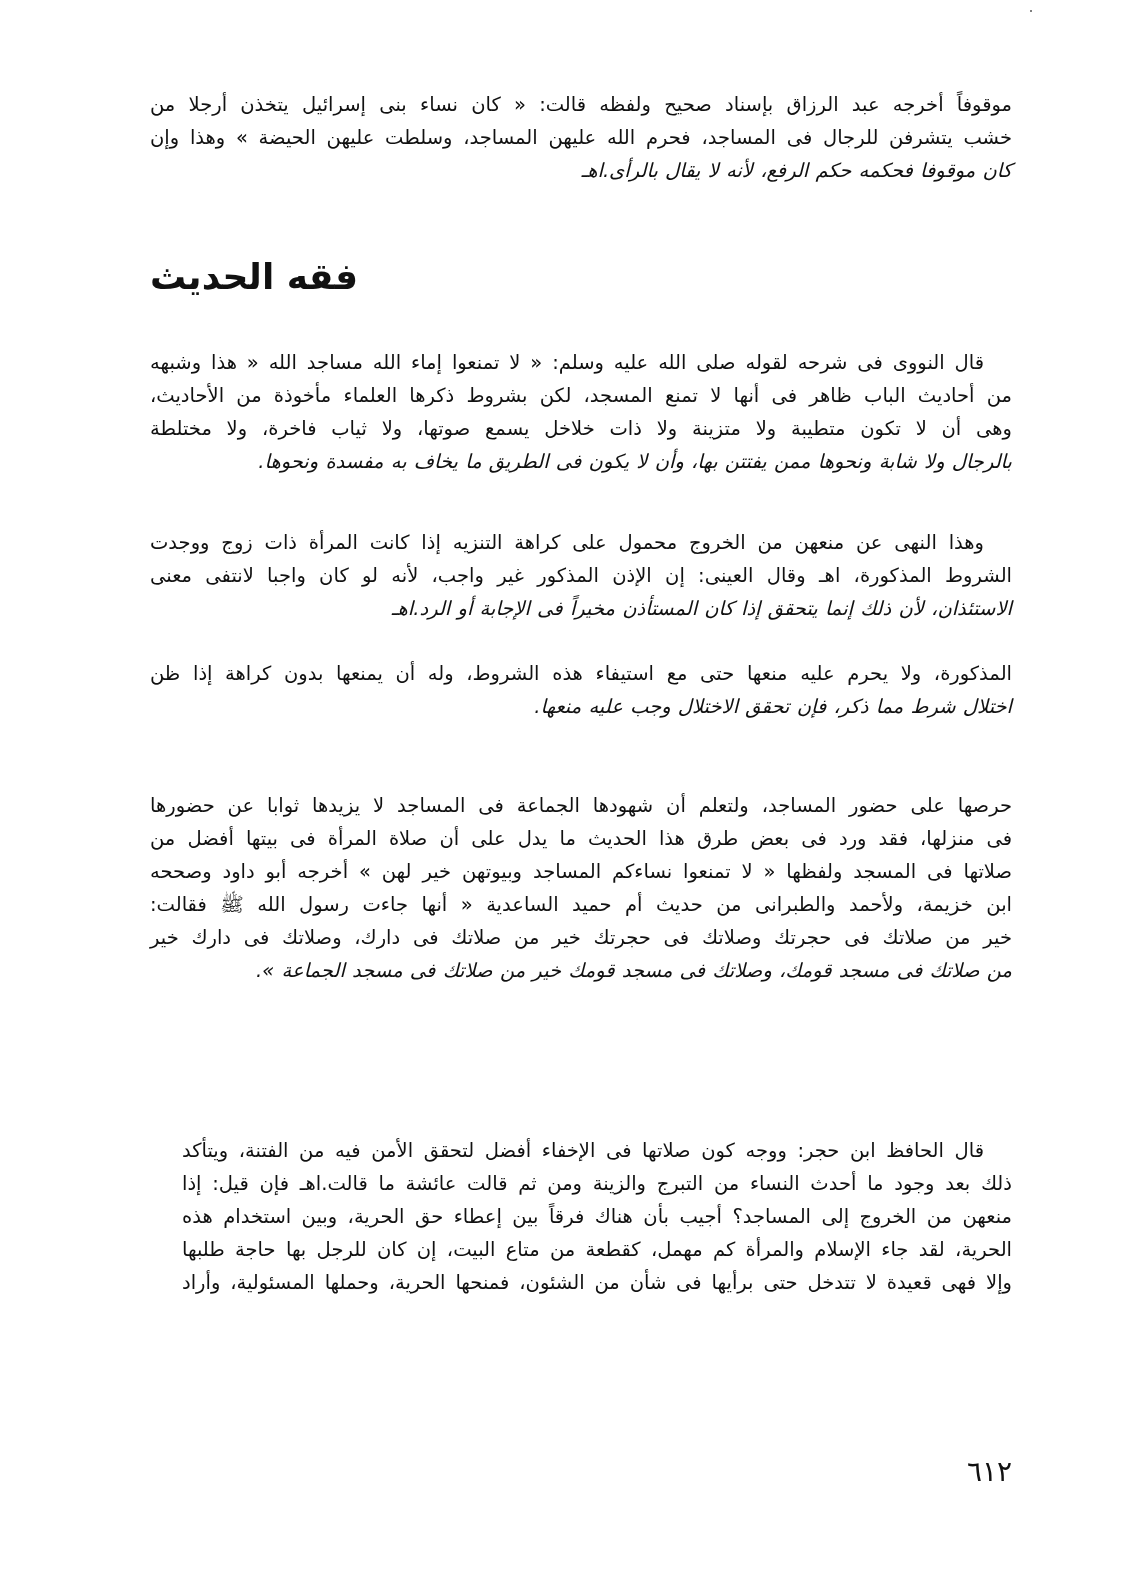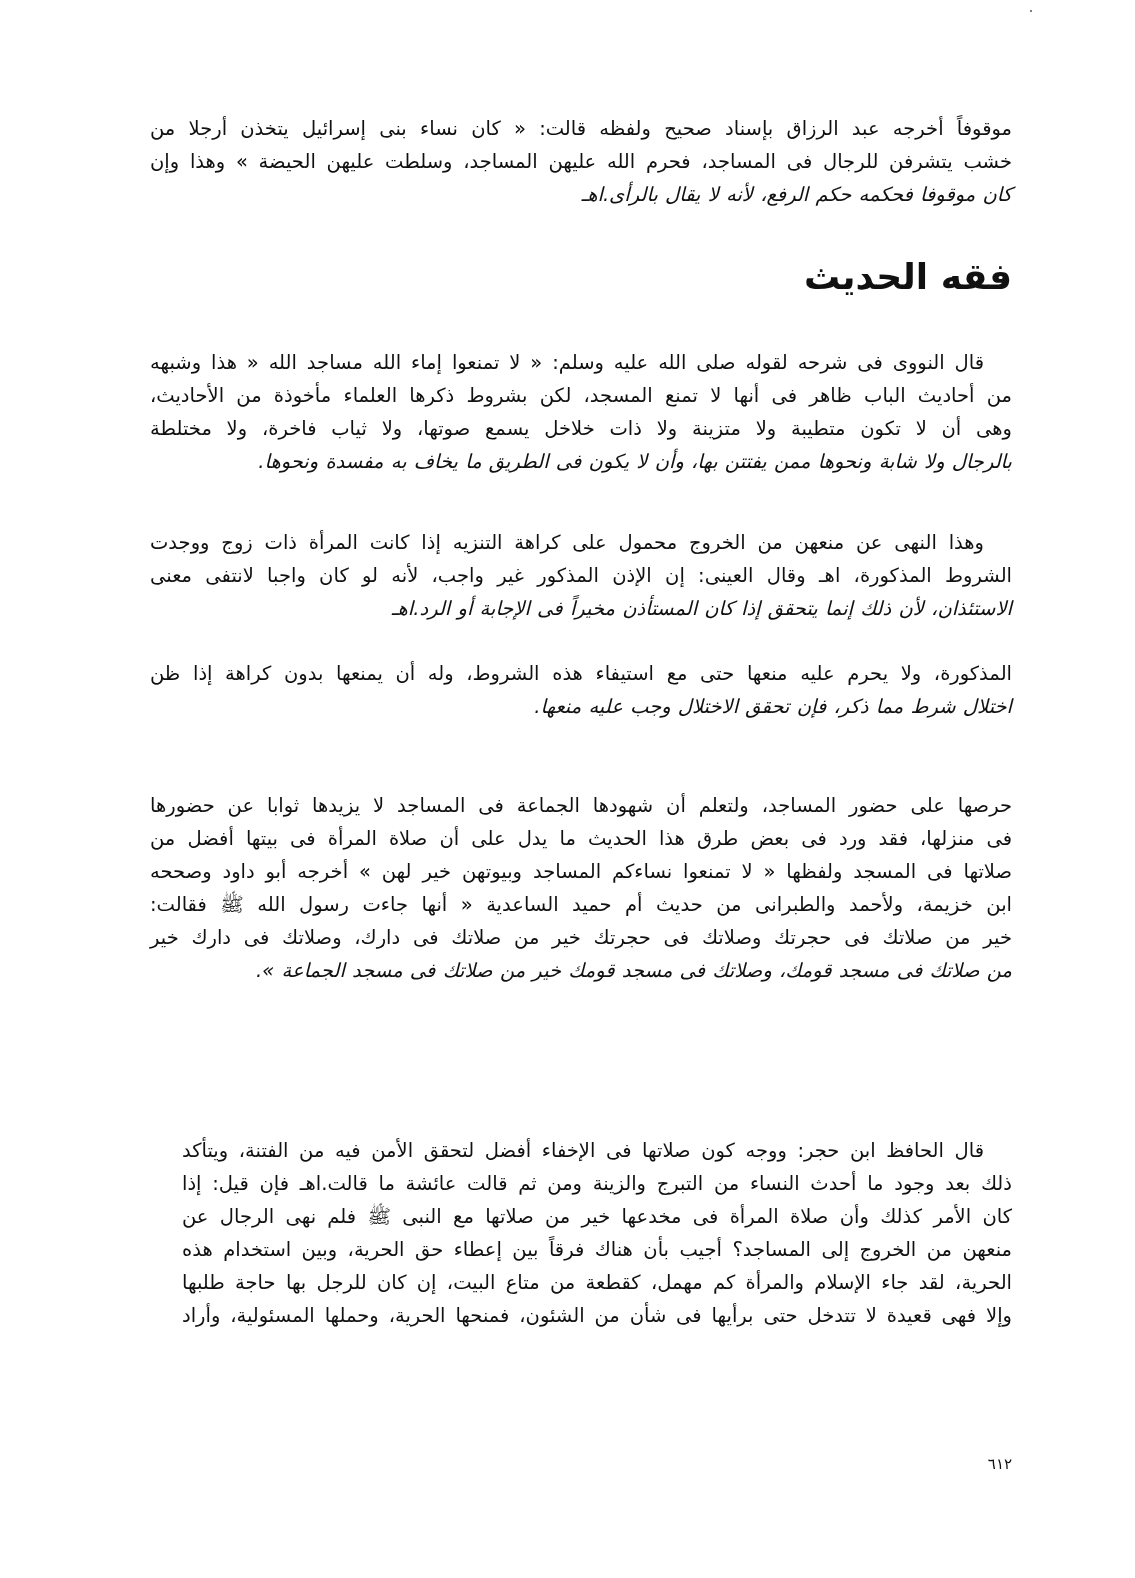--- a/index.html
+++ b/index.html
@@ -24,27 +24,27 @@
       direction: rtl;
     }
     .para {
       margin: 0;
       font-size: 19.5px;
       line-height: 33px;
       text-align: justify;
       text-align-last: right;
       word-spacing: 1px;
     }
-    .p0 { position: absolute; top: 112px; left: 0; right: 0; }
+    .p0 { position: absolute; top: 88px; left: 0; right: 0; }
     .heading {
       position: absolute;
       top: 256px;
       left: 0;
       right: 0;
-      text-align: right;
+      text-align: left;
       font-size: 36px;
       font-weight: bold;
       margin: 0;
       letter-spacing: 0.5px;
     }
     .p1 { position: absolute; top: 346px; left: 0; right: 0; }
     .p2 { position: absolute; top: 526px; left: 0; right: 0; }
     .p3 { position: absolute; top: 657px; left: 0; right: 0; }
     .p4 { position: absolute; top: 789px; left: 0; right: 0; }
     .p5 { position: absolute; top: 1134px; left: 0; right: 0; margin-left: 32px; }
@@ -55,21 +55,21 @@
       text-align-last: justify;
     }
     .line.last {
       text-align-last: right;
       font-style: italic;
     }
     .page-number {
       position: absolute;
       top: 1455px;
       right: 0;
-      font-size: 15px;
+      font-size: 28px;
       letter-spacing: 2px;
     }
     .corner-dot {
       position: absolute;
       top: 10px;
       left: 1030px;
       width: 2px;
       height: 2px;
       background: #555;
       border-radius: 50%;
@@ -113,20 +113,19 @@
     <span class="line">فى منزلها، فقد ورد فى بعض طرق هذا الحديث ما يدل على أن صلاة المرأة فى بيتها أفضل من</span>
     <span class="line">صلاتها فى المسجد ولفظها « لا تمنعوا نساءكم المساجد وبيوتهن خير لهن » أخرجه أبو داود وصححه</span>
     <span class="line">ابن خزيمة، ولأحمد والطبرانى من حديث أم حميد الساعدية « أنها جاءت رسول الله ﷺ فقالت:</span>
     <span class="line">خير من صلاتك فى حجرتك وصلاتك فى حجرتك خير من صلاتك فى دارك، وصلاتك فى دارك خير</span>
     <span class="line last">من صلاتك فى مسجد قومك، وصلاتك فى مسجد قومك خير من صلاتك فى مسجد الجماعة ».</span>
   </p>
 
   <p class="para p5">
     <span class="line" style="padding-right:28px;">قال الحافظ ابن حجر: ووجه كون صلاتها فى الإخفاء أفضل لتحقق الأمن فيه من الفتنة، ويتأكد</span>
     <span class="line">ذلك بعد وجود ما أحدث النساء من التبرج والزينة ومن ثم قالت عائشة ما قالت.اهـ فإن قيل: إذا</span>
-    <span class="line">كان الأمر كذلك وأن صلاة المرأة فى مخدعها خير من صلاتها مع النبى ﷺ فلم نهى الرجال عن</span>
     <span class="line">منعهن من الخروج إلى المساجد؟ أجيب بأن هناك فرقاً بين إعطاء حق الحرية، وبين استخدام هذه</span>
     <span class="line">الحرية، لقد جاء الإسلام والمرأة كم مهمل، كقطعة من متاع البيت، إن كان للرجل بها حاجة طلبها</span>
     <span class="line">وإلا فهى قعيدة لا تتدخل حتى برأيها فى شأن من الشئون، فمنحها الحرية، وحملها المسئولية، وأراد</span>
   </p>
 
   <div class="page-number">٦١٢</div>
 </div>
 
 </body></html>

